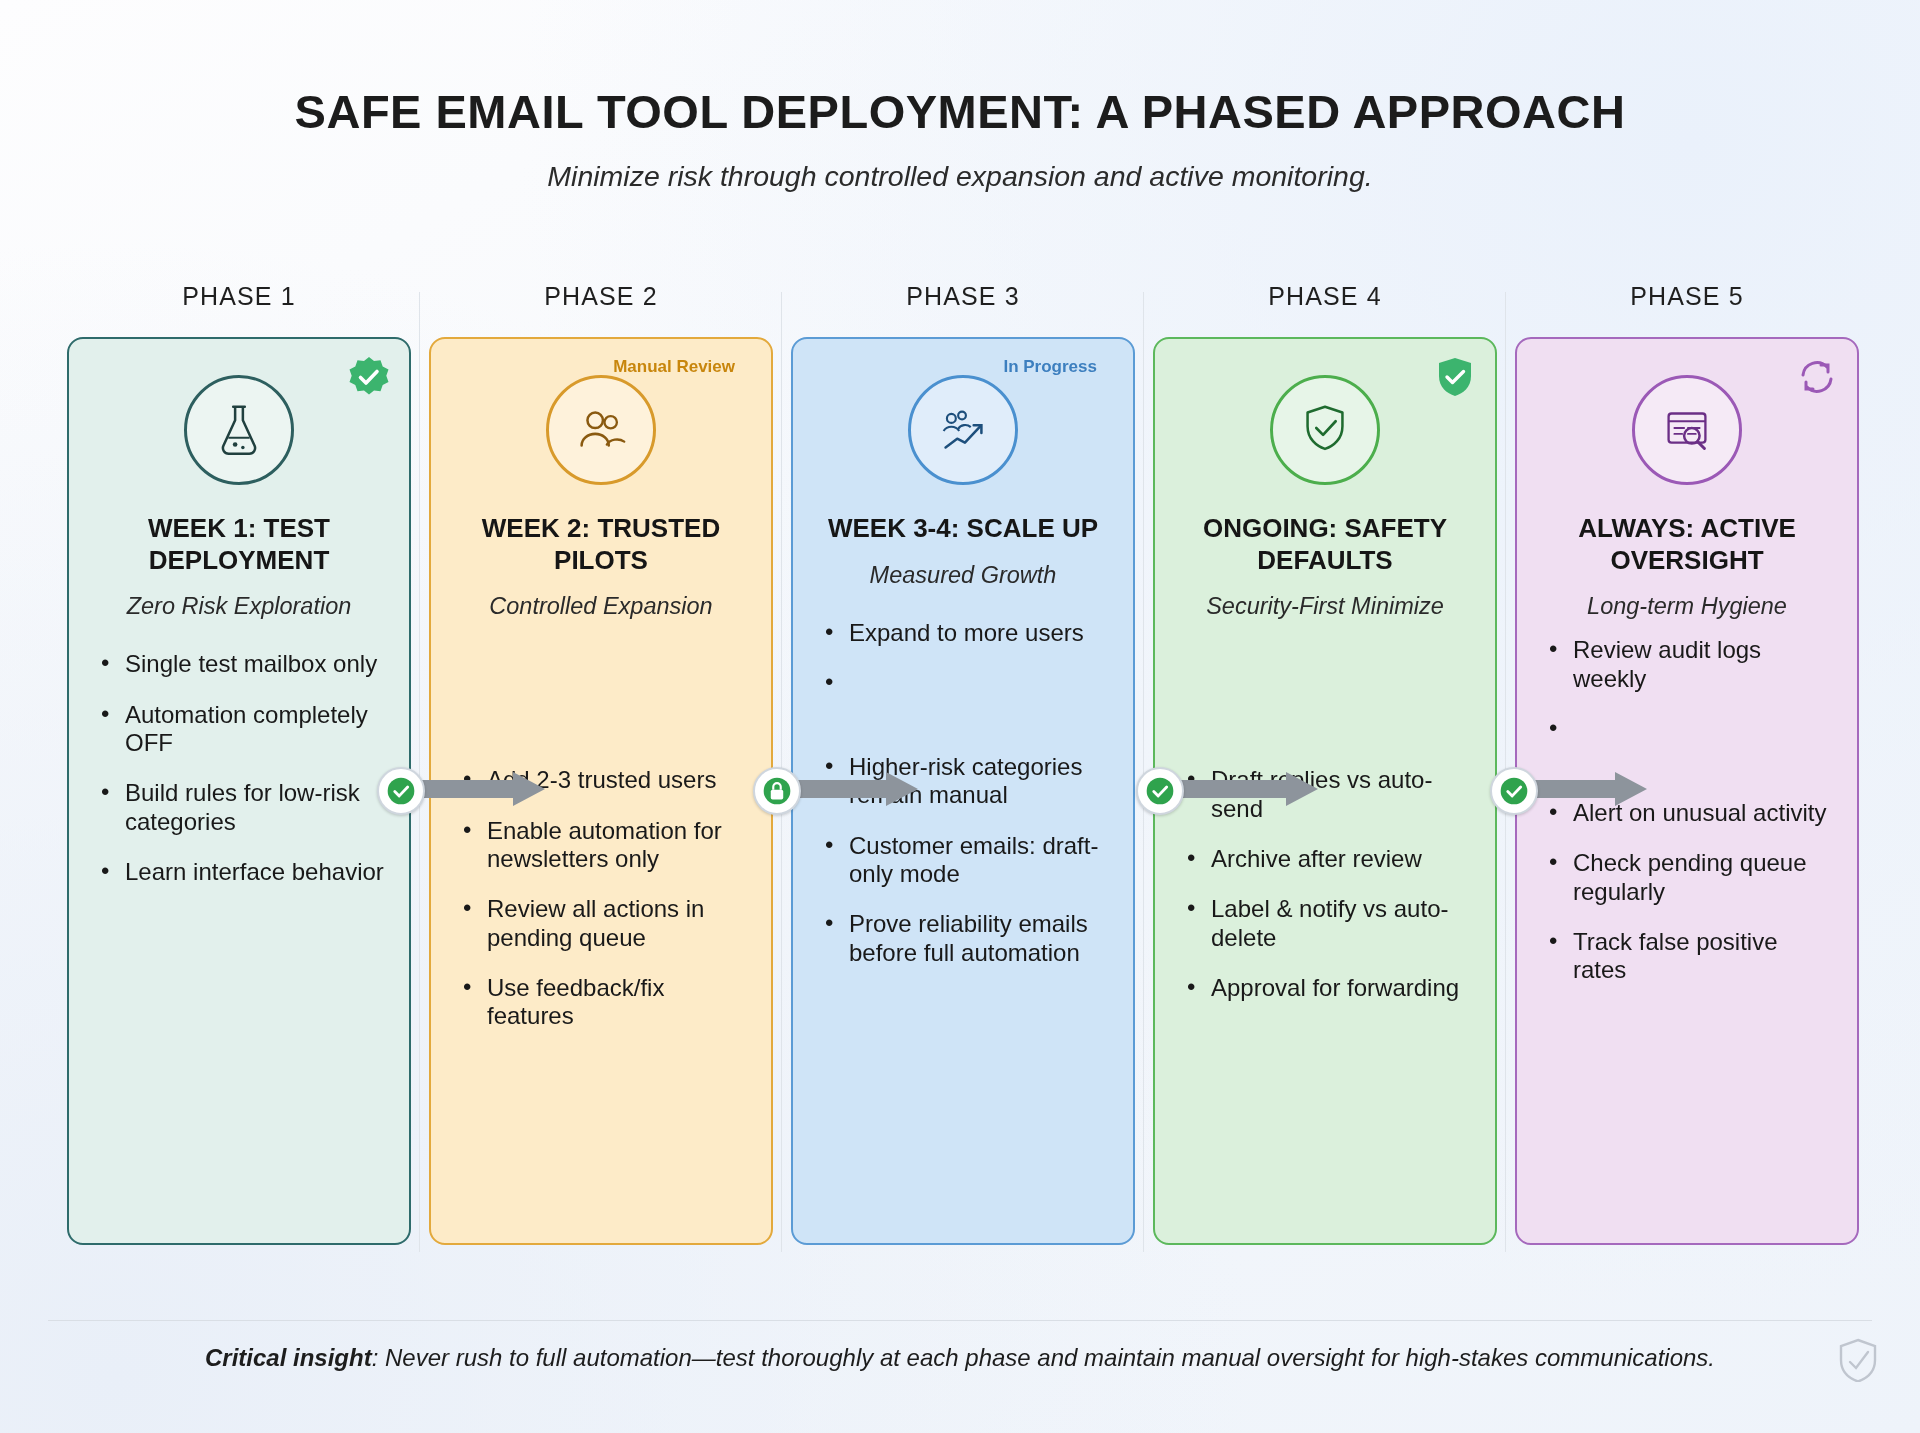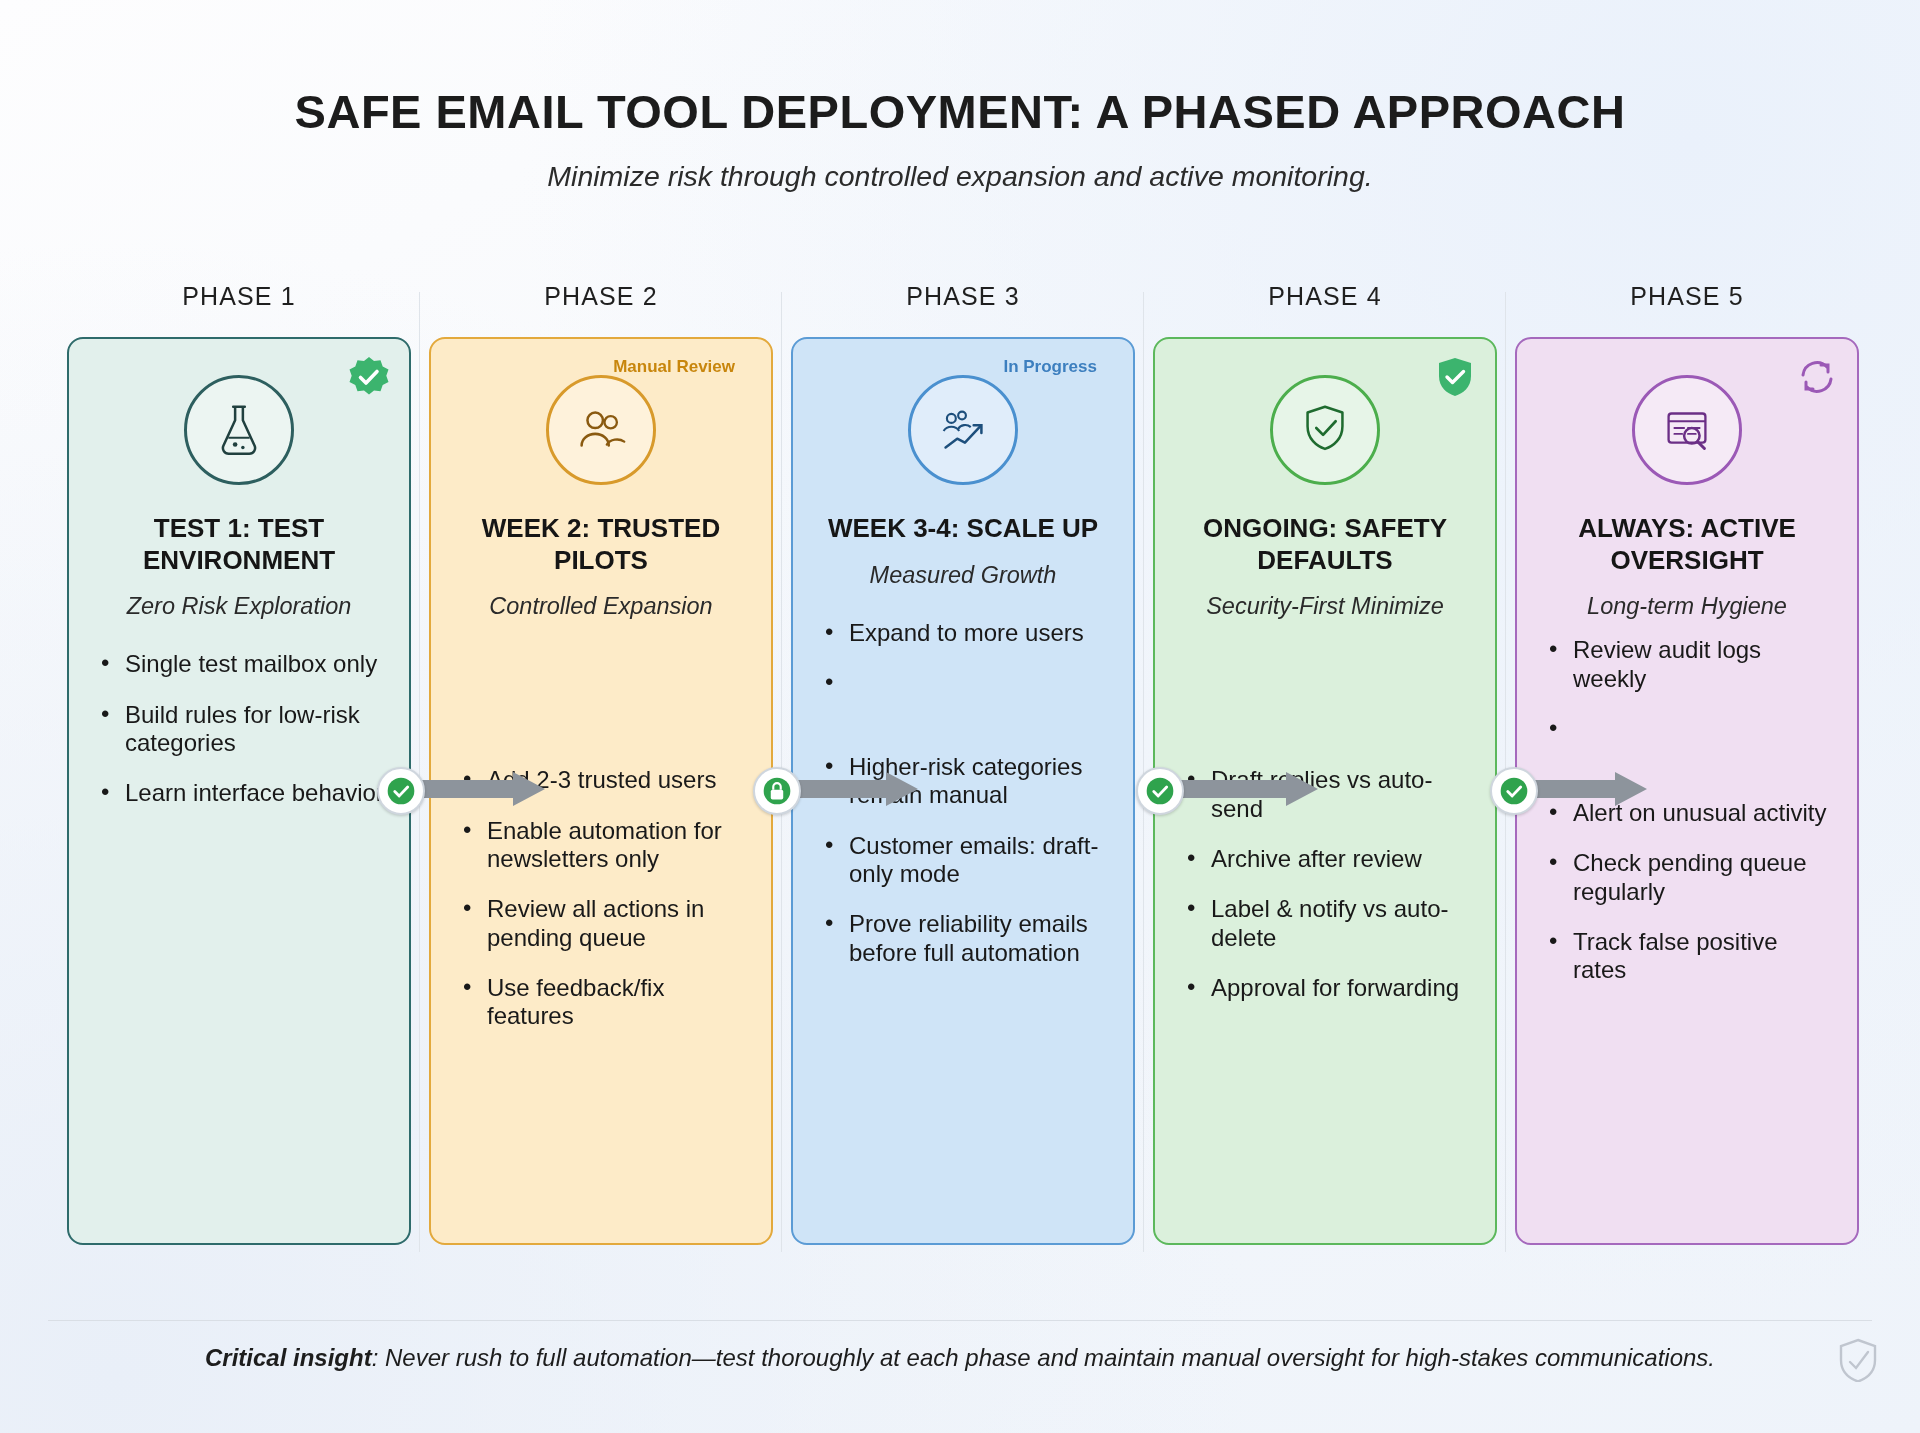--- a/index.html
+++ b/index.html
@@ -253,24 +253,25 @@
           </svg>
         </span>
         <div class="icon-circle">
           <svg viewBox="0 0 64 64" width="62" height="62">
             <path d="M26 8 h12 M28 8 v14 L16 48 a6 6 0 0 0 5.4 8.6 h21.2 A6 6 0 0 0 48 48 L36 22 V8" fill="none" stroke="#20403f" stroke-width="2.6" stroke-linejoin="round" stroke-linecap="round"></path>
             <path d="M21 40 h22" stroke="#20403f" stroke-width="2.2"></path>
             <circle cx="28" cy="47" r="2.4" fill="#20403f"></circle>
             <circle cx="36" cy="50" r="1.8" fill="#20403f"></circle>
           </svg>
         </div>
-        <div class="card-title">TEST 1: TEST ENVIRONMENT</div>
+        <div class="card-title">WEEK 1: TEST DEPLOYMENT</div>
         <div class="card-sub">Zero Risk Exploration</div>
         <ul class="bullets">
           <li>Single test mailbox only</li>
+          <li>Automation completely OFF</li>
           <li>Build rules for low-risk categories</li>
           <li>Learn interface behavior</li>
         </ul>
       </div>
     </div>
 
     <div class="col">
       <div class="col-divider"></div>
       <div class="phase-label">PHASE 2</div>
       <div class="card c2">

